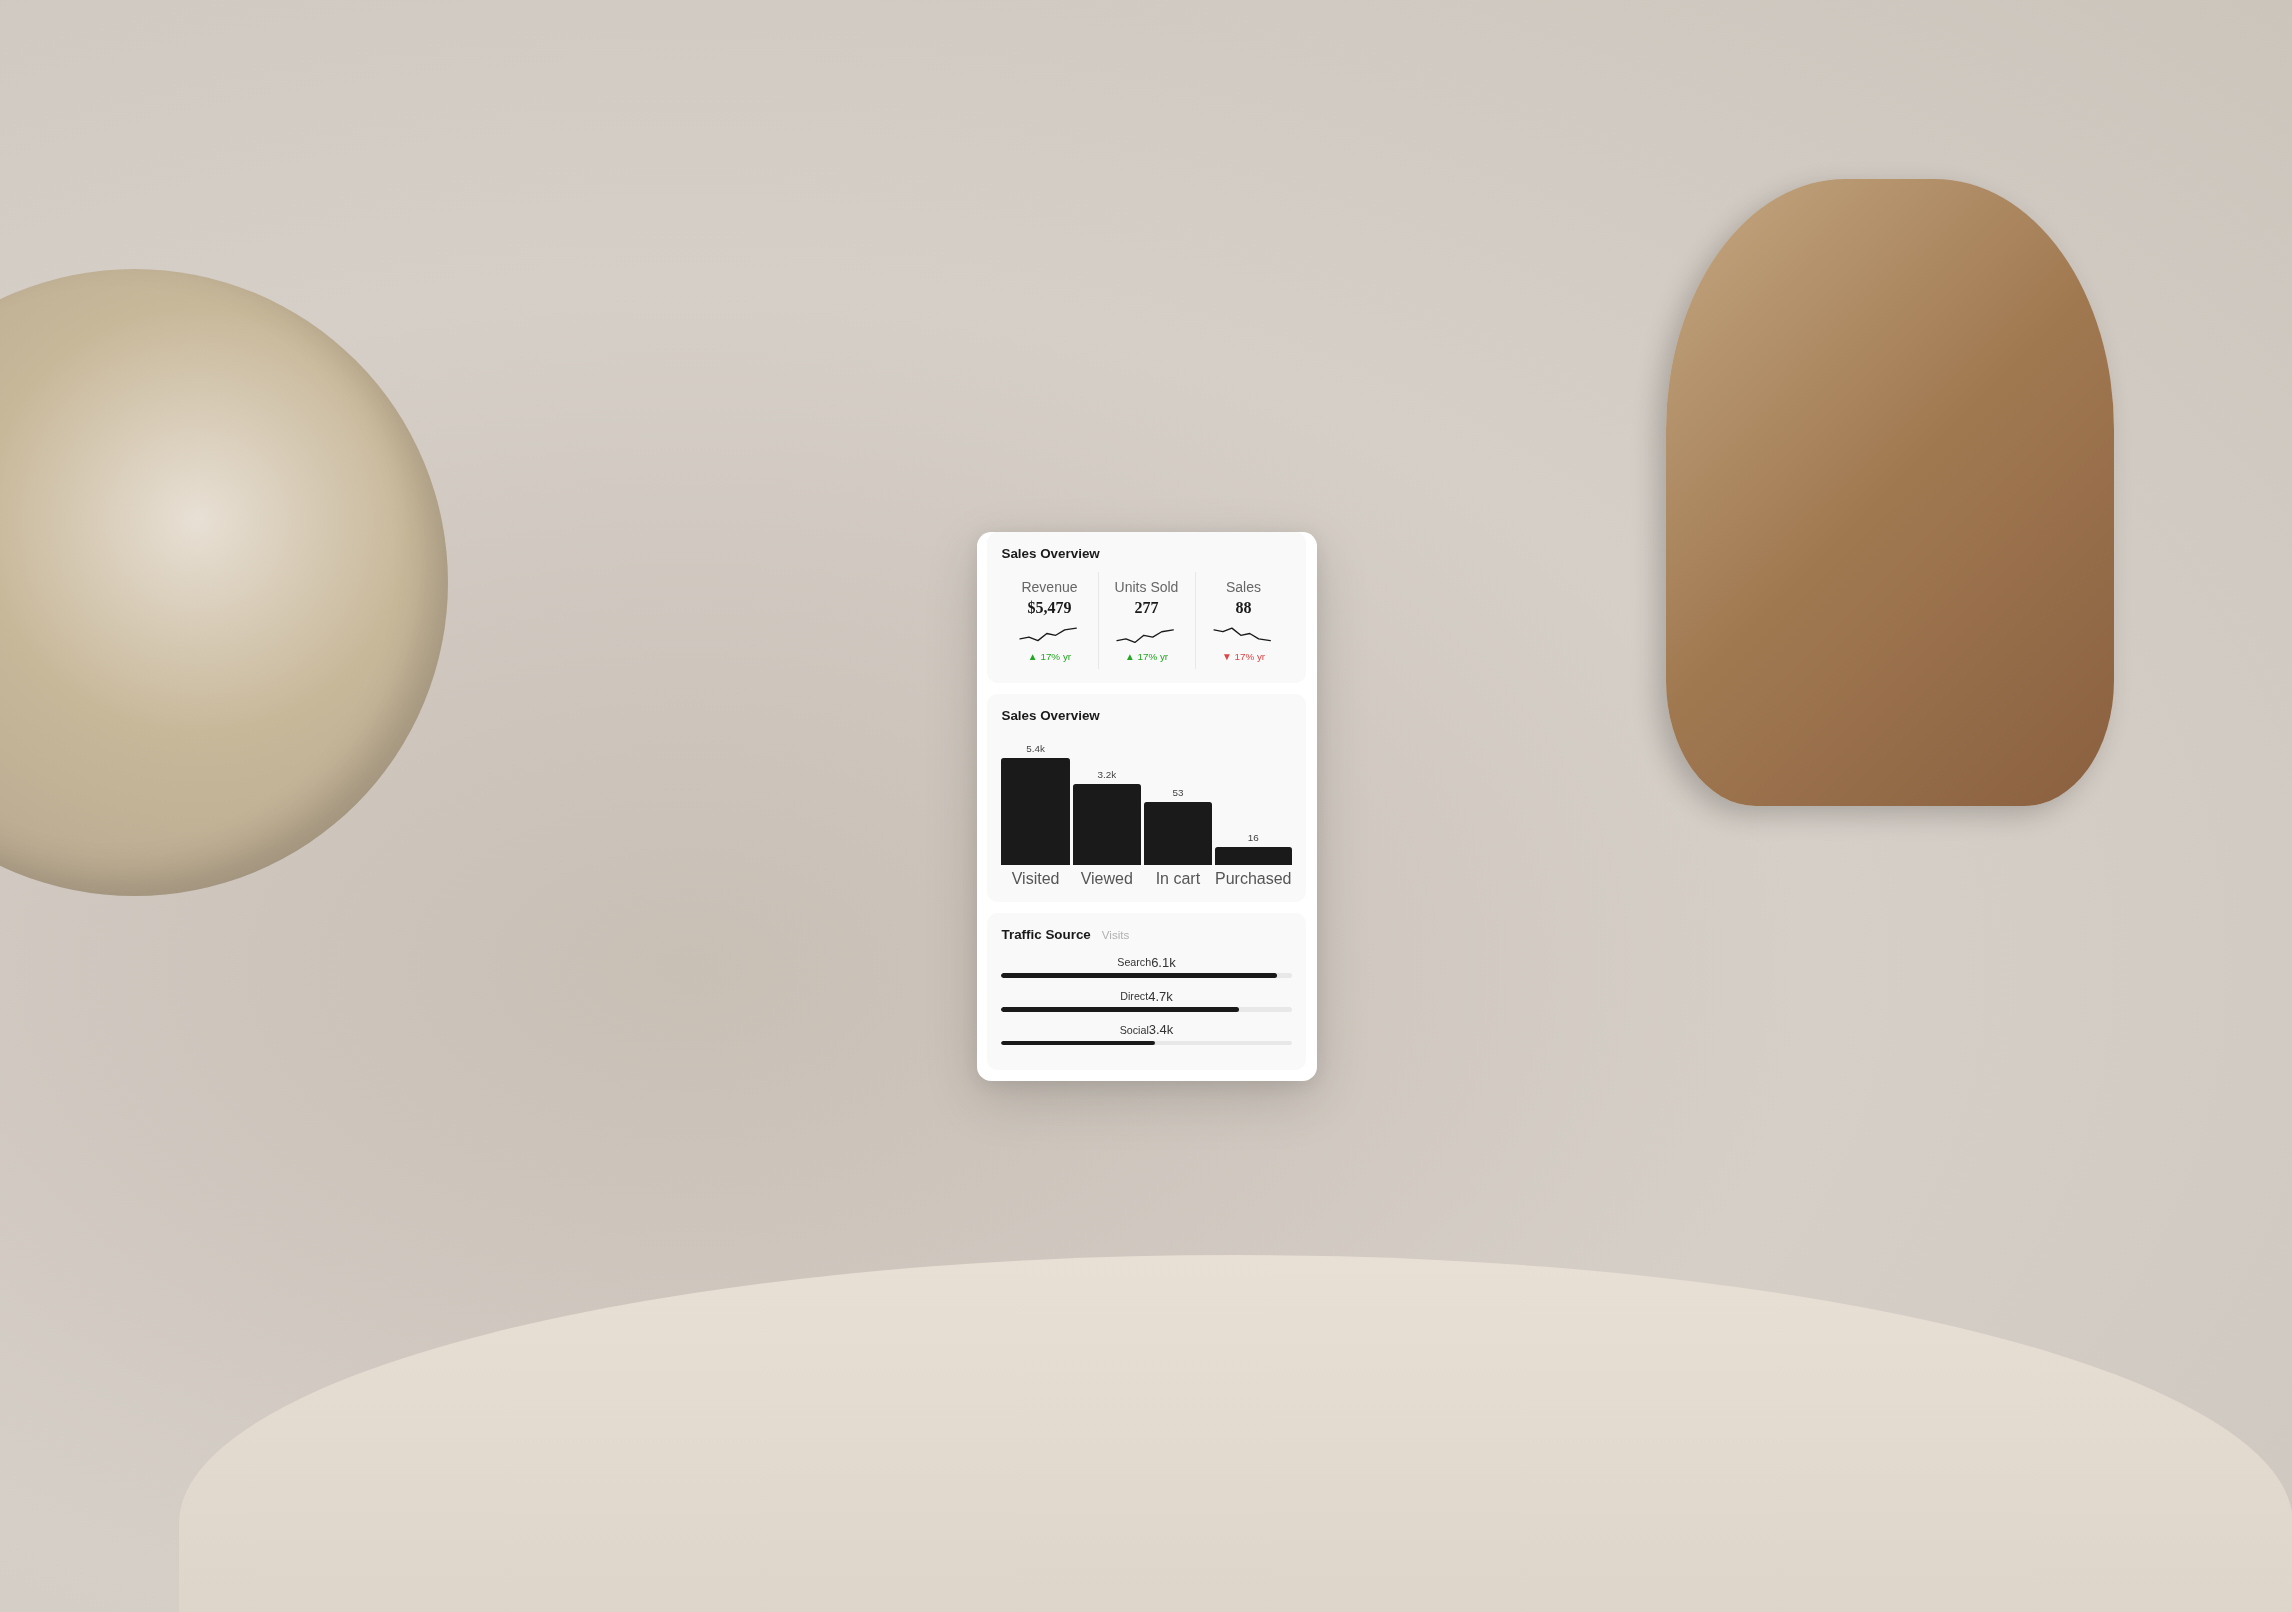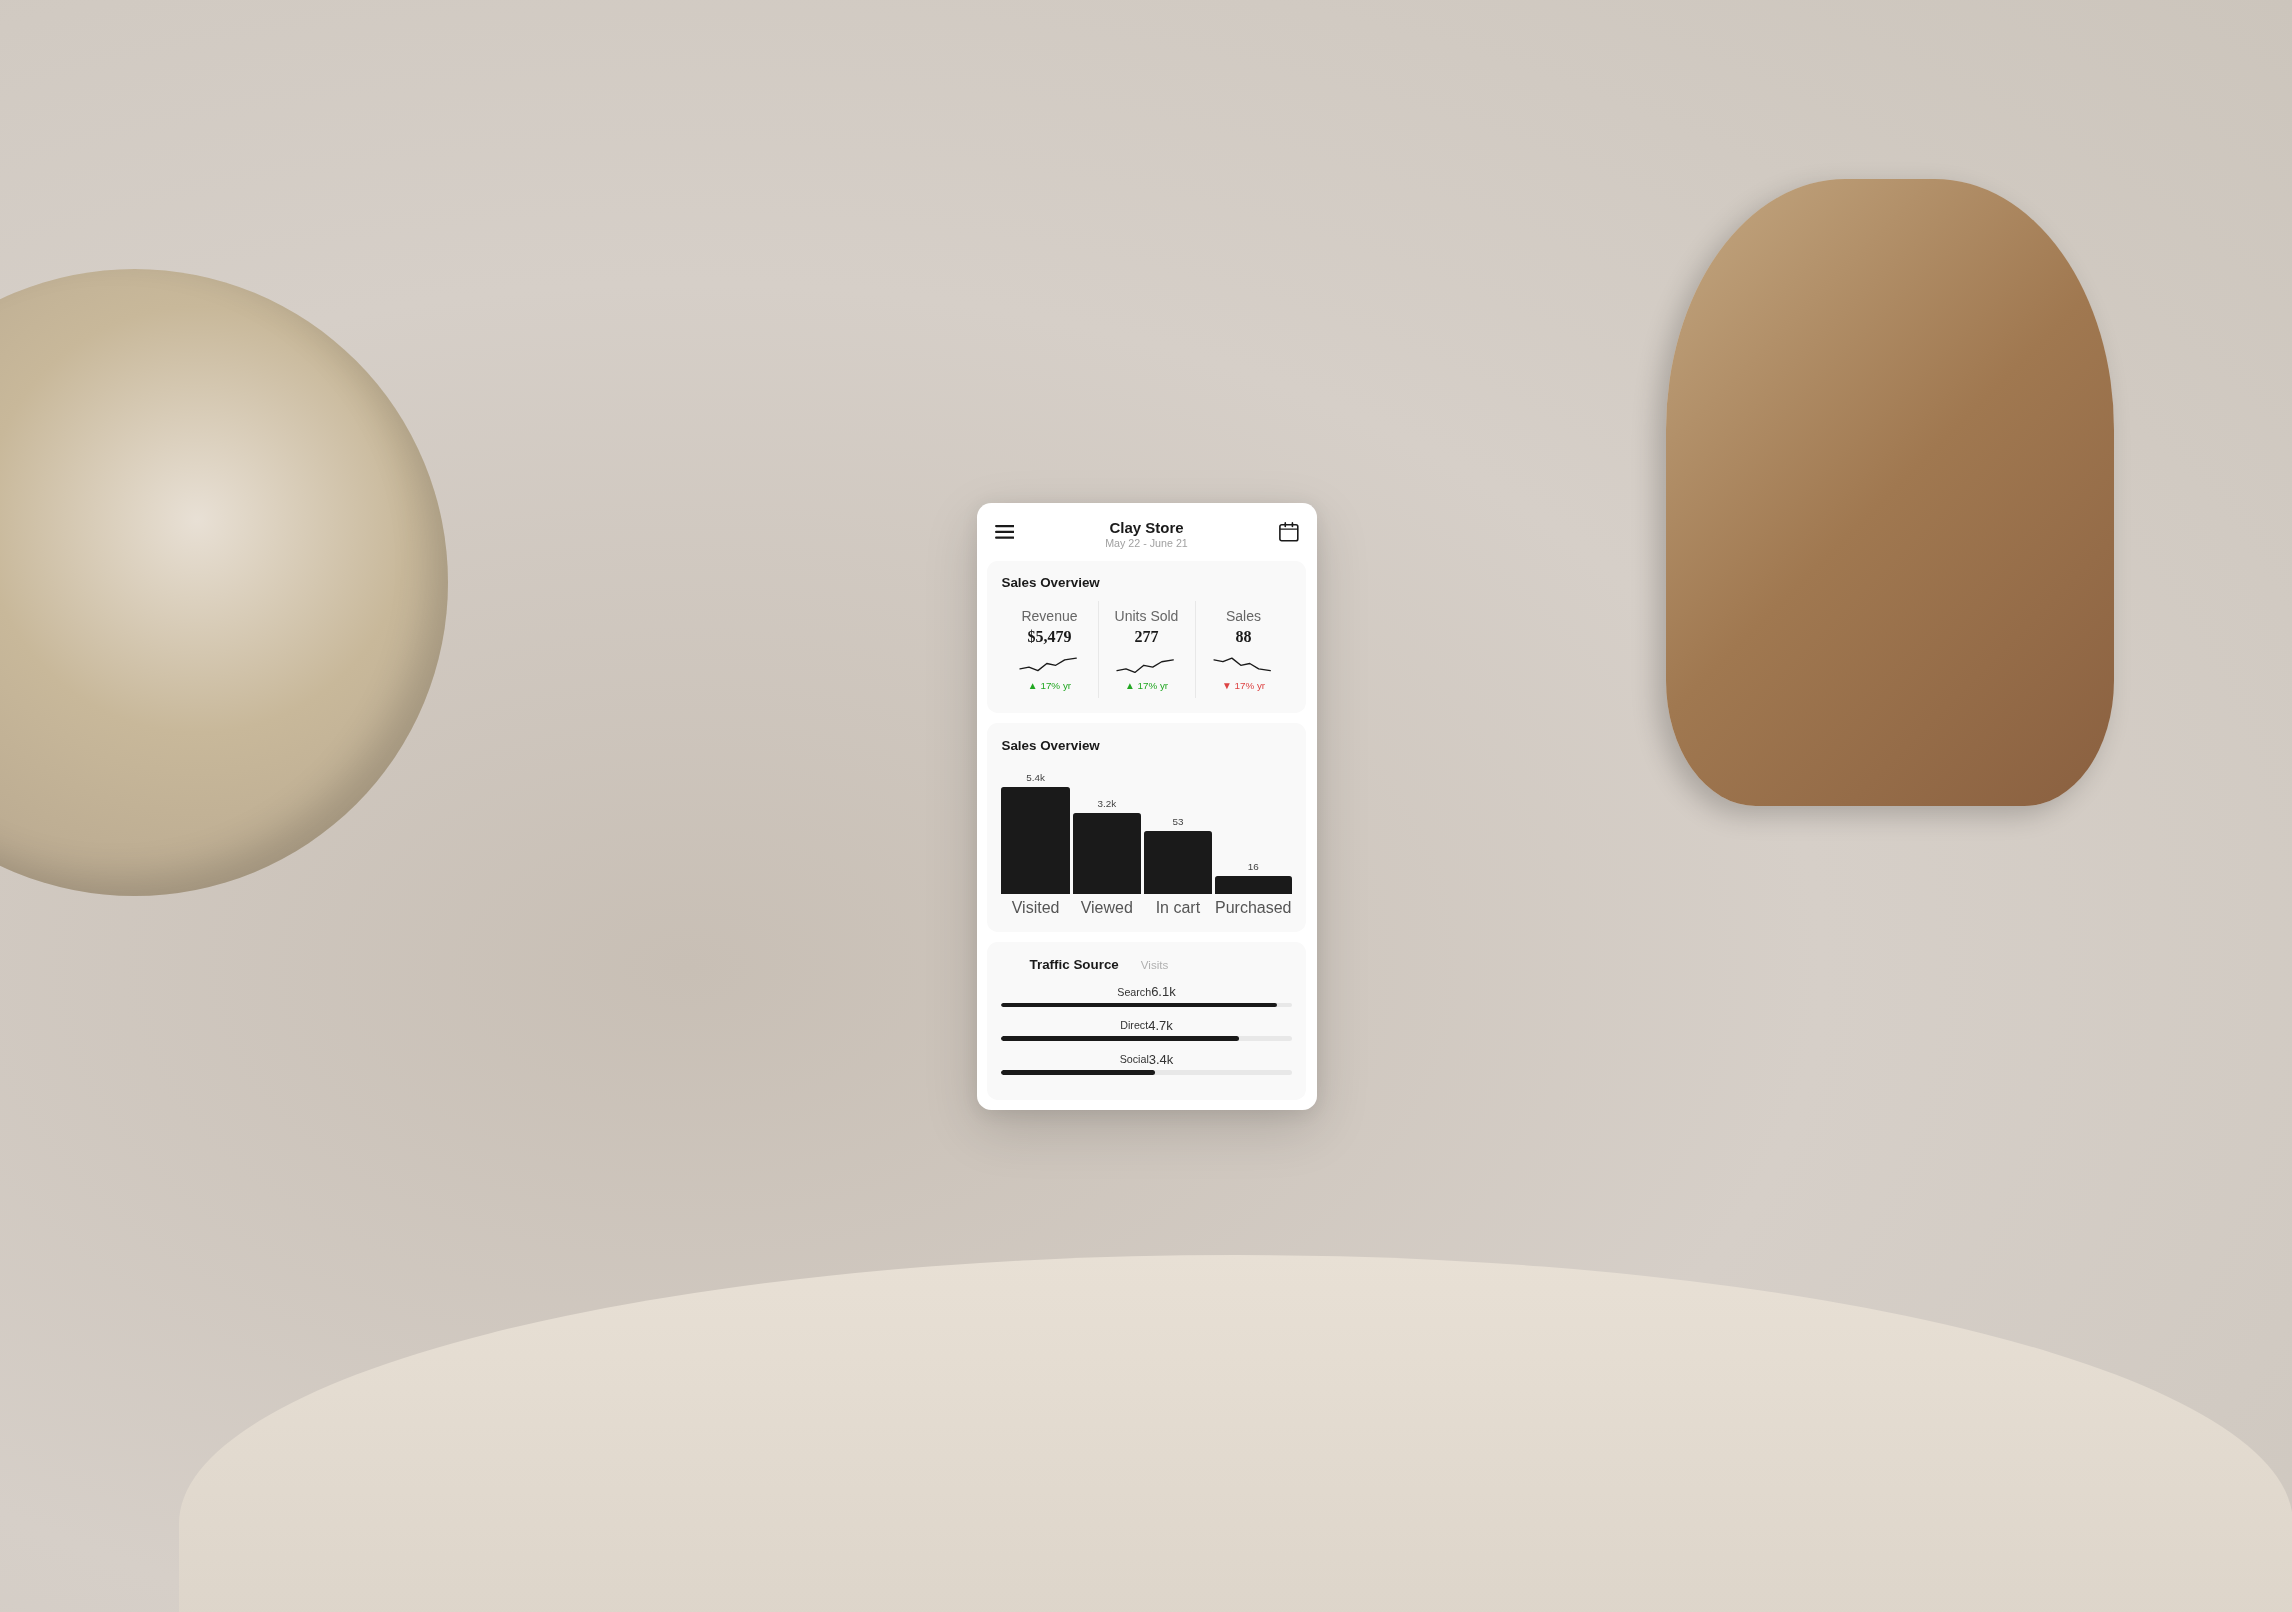--- a/index.html
+++ b/index.html
@@ -199,23 +199,22 @@
     .bar-label-bottom {
       font-size: 16px;
       color: #555;
       margin-top: 5.4px;
     }
 
     
     .traffic-header {
       display: flex;
       align-items: baseline;
-      gap: 22px;
+      gap: 11px;
       margin-bottom: 12.5px;
-      margin-left: 28px;
     }
 
     .traffic-tab-active {
       font-size: 13.4px;
       font-weight: 600;
       color: #1a1a1a;
     }
 
     .traffic-tab-inactive {
       font-size: 11.6px;
@@ -258,41 +257,20 @@
   </style>
 </head>
 <body>
 
 <div class="bg-bowl"></div>
 <div class="bg-chair-back"></div>
 <div class="bg-table"></div>
 
 <div class="phone-card">
 
-  <div class="header">
-    <span class="header-menu-icon">
-      <svg width="19.7" height="14.3" viewBox="0 0 22 16" fill="none">
-        <rect y="0" width="22" height="2.5" rx="1.25" fill="#1a1a1a"></rect>
-        <rect y="6.5" width="22" height="2.5" rx="1.25" fill="#1a1a1a"></rect>
-        <rect y="13" width="22" height="2.5" rx="1.25" fill="#1a1a1a"></rect>
-      </svg>
-    </span>
-    <div class="header-title-block">
-      <div class="header-title">Clay Store</div>
-      <div class="header-subtitle">May 22 - June 21</div>
-    </div>
-    <span class="header-calendar-icon">
-      <svg width="19.7" height="19.7" viewBox="0 0 22 22" fill="none">
-        <rect x="1" y="3" width="20" height="18" rx="2" stroke="#1a1a1a" stroke-width="1.8" fill="none"></rect>
-        <line x1="1" y1="8" x2="21" y2="8" stroke="#1a1a1a" stroke-width="1.5"></line>
-        <line x1="7" y1="1" x2="7" y2="5" stroke="#1a1a1a" stroke-width="1.8" stroke-linecap="round"></line>
-        <line x1="15" y1="1" x2="15" y2="5" stroke="#1a1a1a" stroke-width="1.8" stroke-linecap="round"></line>
-      </svg>
-    </span>
-  </div>
 
   <div class="section">
     <div class="section-title">Sales Overview</div>
     <div class="metrics-row">
 
       <div class="metric-card">
         <div class="metric-label">Revenue</div>
         <div class="metric-value">$5,479</div>
         <div class="metric-sparkline">
           <svg viewBox="0 0 70 28" fill="none">

